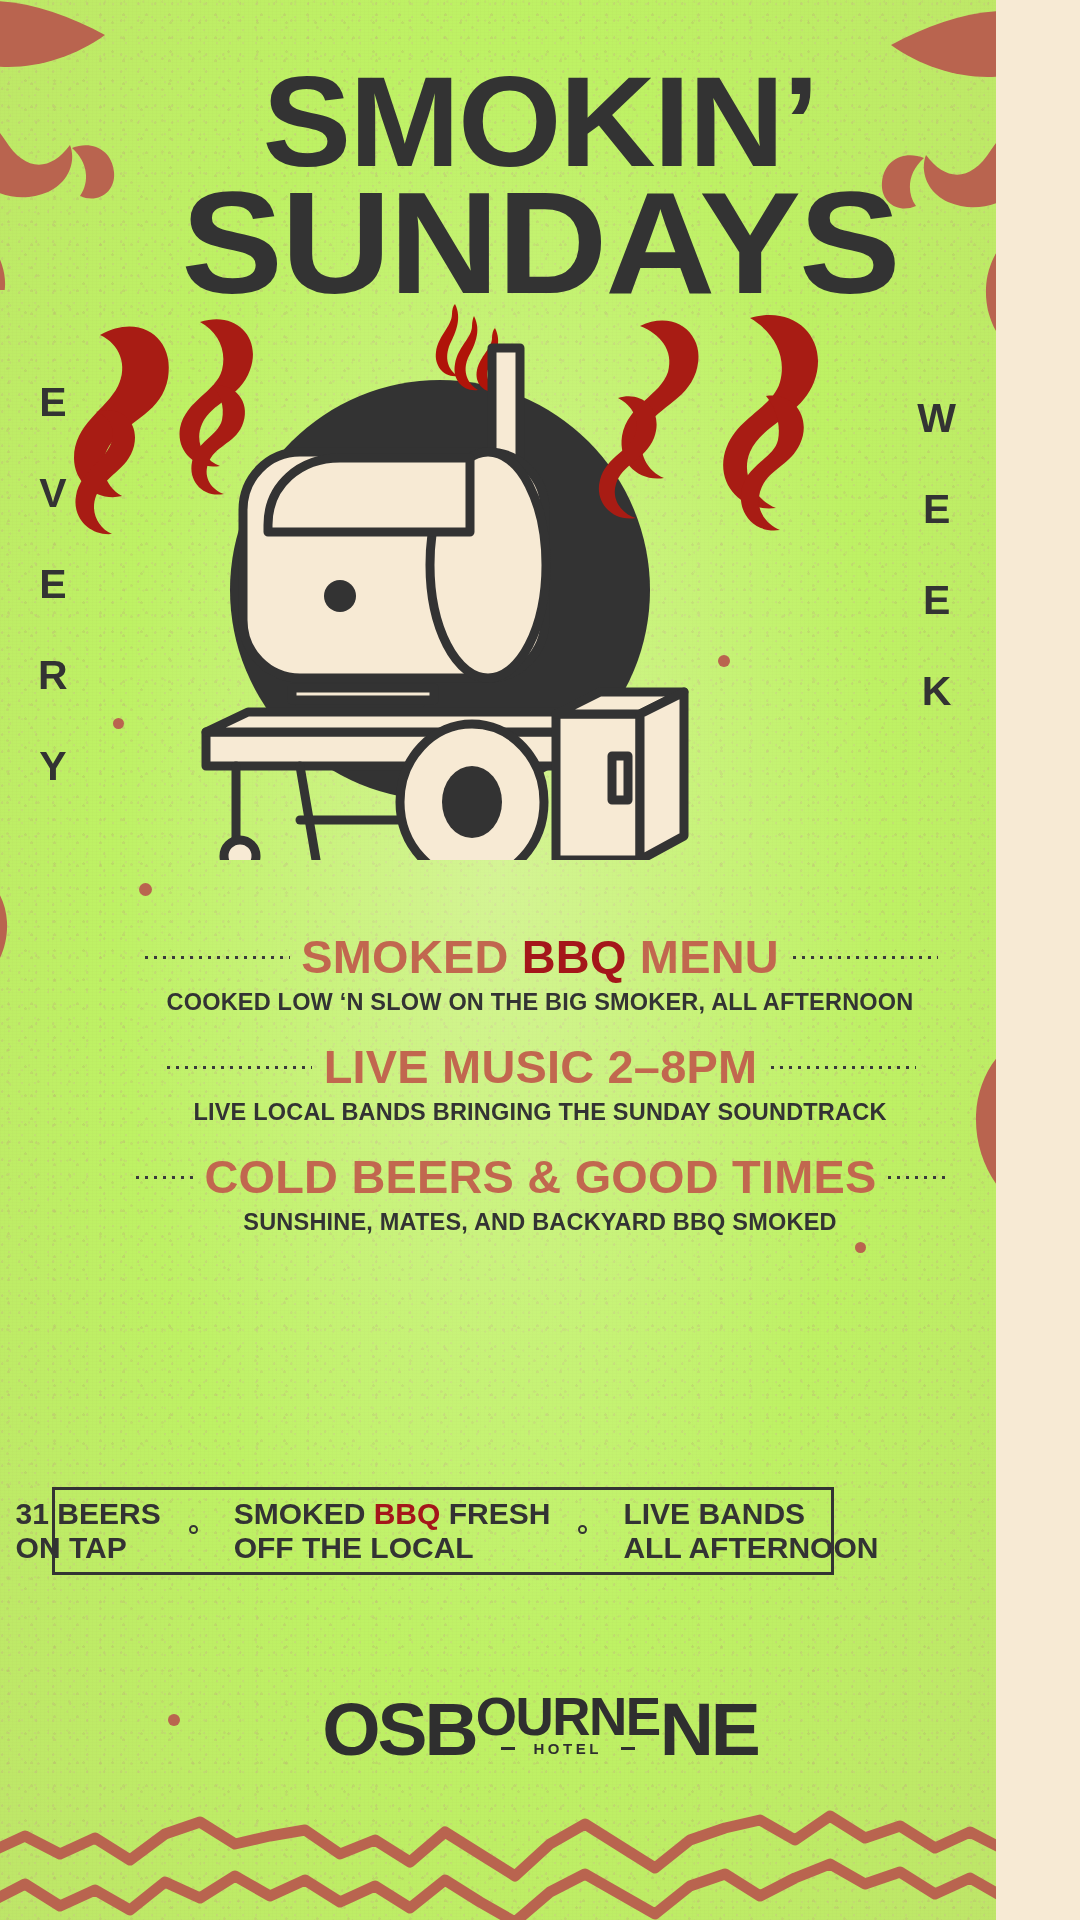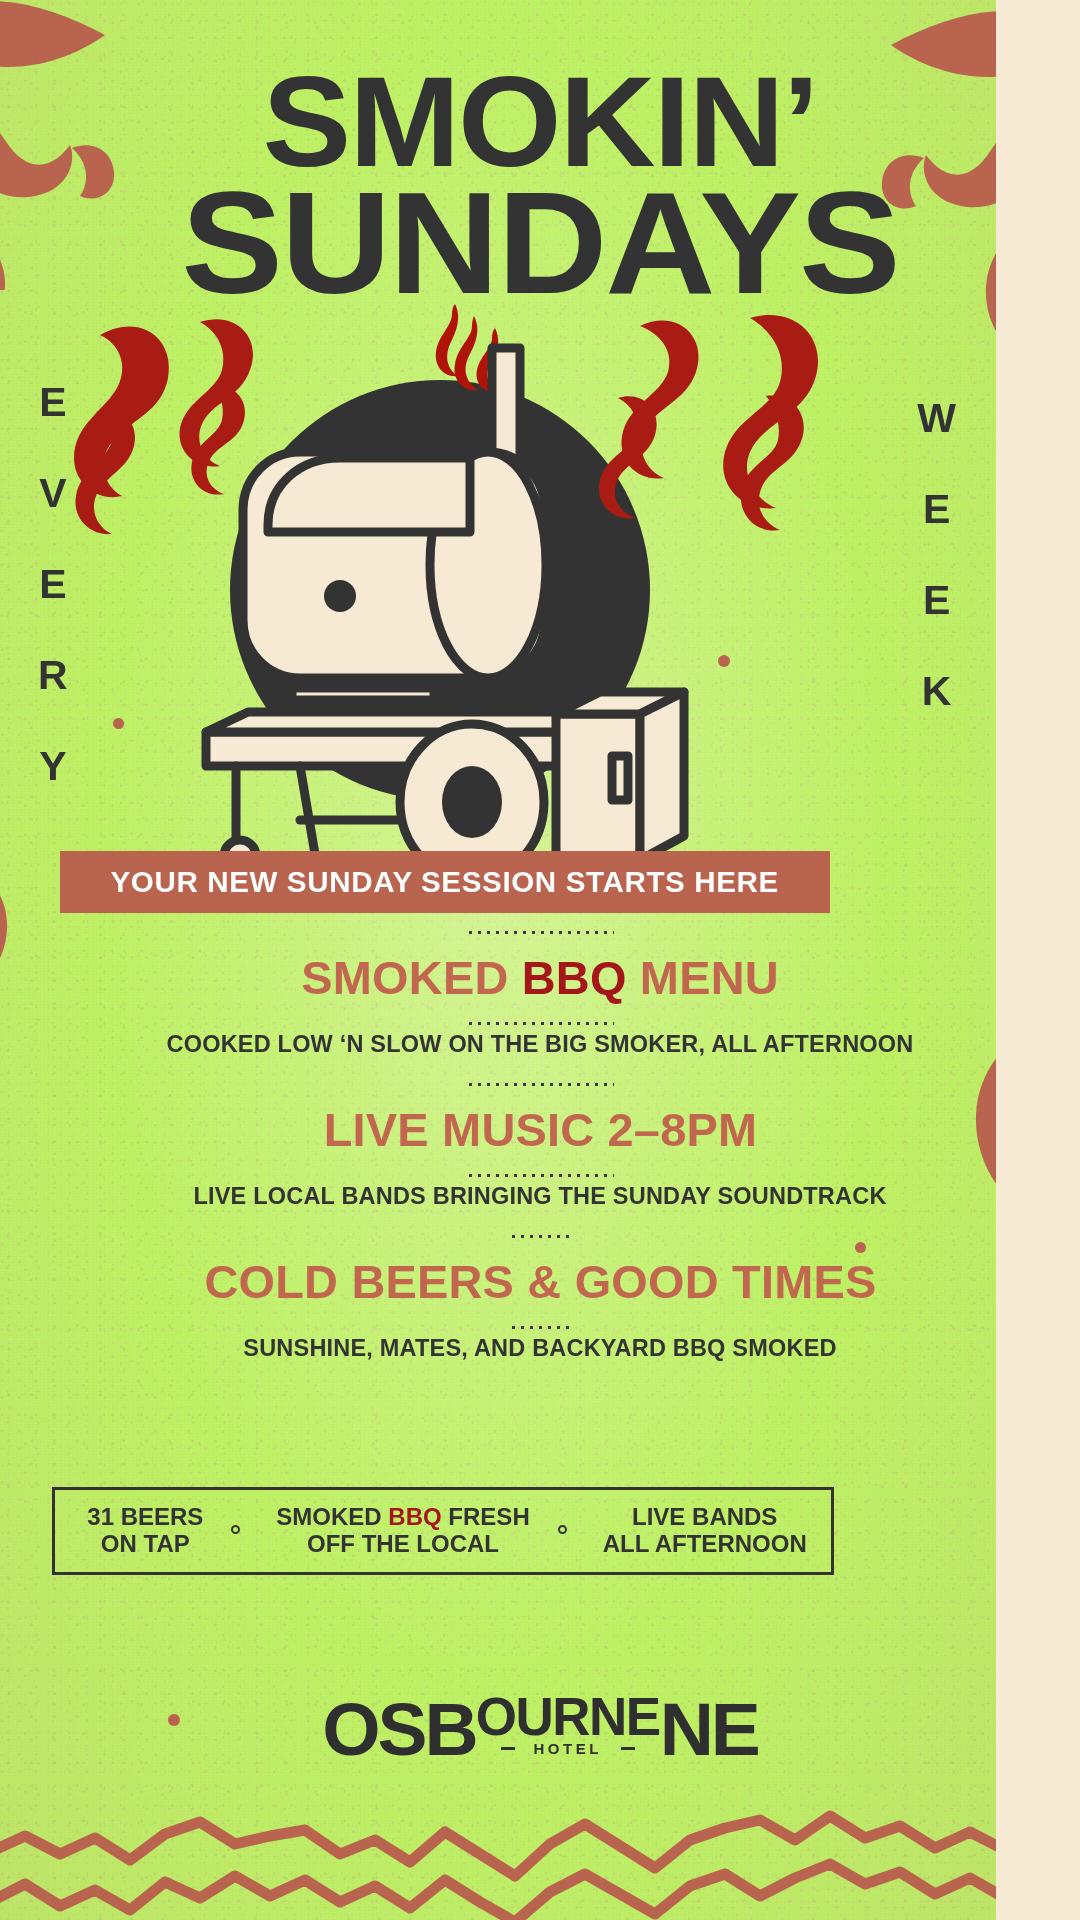--- a/index.html
+++ b/index.html
@@ -101,21 +101,21 @@
     color:#ffffff; font-weight:bold; font-size:29px;
     letter-spacing:.6px; white-space:nowrap;
     transform:scaleX(1.02);
   }
 
   
   .features { position:absolute; top:930px; left:0; width:1080px; z-index:7; }
   .feat { text-align:center; }
   .feat-head {
     display:flex; align-items:center; justify-content:center;
-    gap:16px; width:100%;flex-direction:column;
+    gap:16px; width:100%;
   }
   .dots {
     flex:0 0 auto; height:5px;
     background-image:radial-gradient(circle, #3a3a3a 0 1.5px, transparent 1.8px);
     background-size:9px 5px; background-repeat:repeat-x;
     background-position:0 50%;
   }
   .feat-title {
     font-weight:bold; font-size:46px; color:#c1674f;
     letter-spacing:.2px; white-space:nowrap;
@@ -132,22 +132,22 @@
 
   
   .stats-box {
     position:absolute; top:1487px; left:52px;
     width:782px; height:88px;
     border:3.5px solid #333333;
     display:flex; align-items:center; justify-content:center;
     z-index:7;
   }
   .stat {
-    text-align:center; color:#333333;
-    font-weight:bold; font-size:24px; line-height:1.12;
+    text-align:left; color:#333333;
+    font-weight:bold; font-size:30px; line-height:1.12;
     white-space:nowrap; padding:0 6px;margin-left:8px;
   }
   .stat .hl { color:#a4161a; }
   .stat-sep {
     width:9px; height:9px; border-radius:50%;
     border:2px solid #333333; background:transparent;
     flex:0 0 auto; margin:0 22px; position:relative; top:-2px;
   }
 
   
@@ -317,23 +317,20 @@
         <path d="M300 520 L470 520" fill="none"></path>
 
         <ellipse cx="472" cy="502" rx="72" ry="78"></ellipse>
         <ellipse cx="472" cy="502" rx="30" ry="36" fill="#333333" stroke="none"></ellipse>
 
         <circle cx="240" cy="556" r="16"></circle>
       </g>
     </svg>
   </div>
 
-  <div class="banner">
-    <span class="banner-text">YOUR NEW SUNDAY SESSION STARTS HERE</span>
-  </div>
 
   <div class="features">
 
     <div class="feat f1">
       <div class="feat-head">
         <span class="dots" style="width:148px;"></span>
         <span class="feat-title"><span>SMOKED </span><span class="hl">BBQ</span><span> MENU</span></span>
         <span class="dots" style="width:148px;"></span>
       </div>
       <div class="feat-sub">COOKED LOW ‘N SLOW ON THE BIG SMOKER, ALL AFTERNOON</div>

